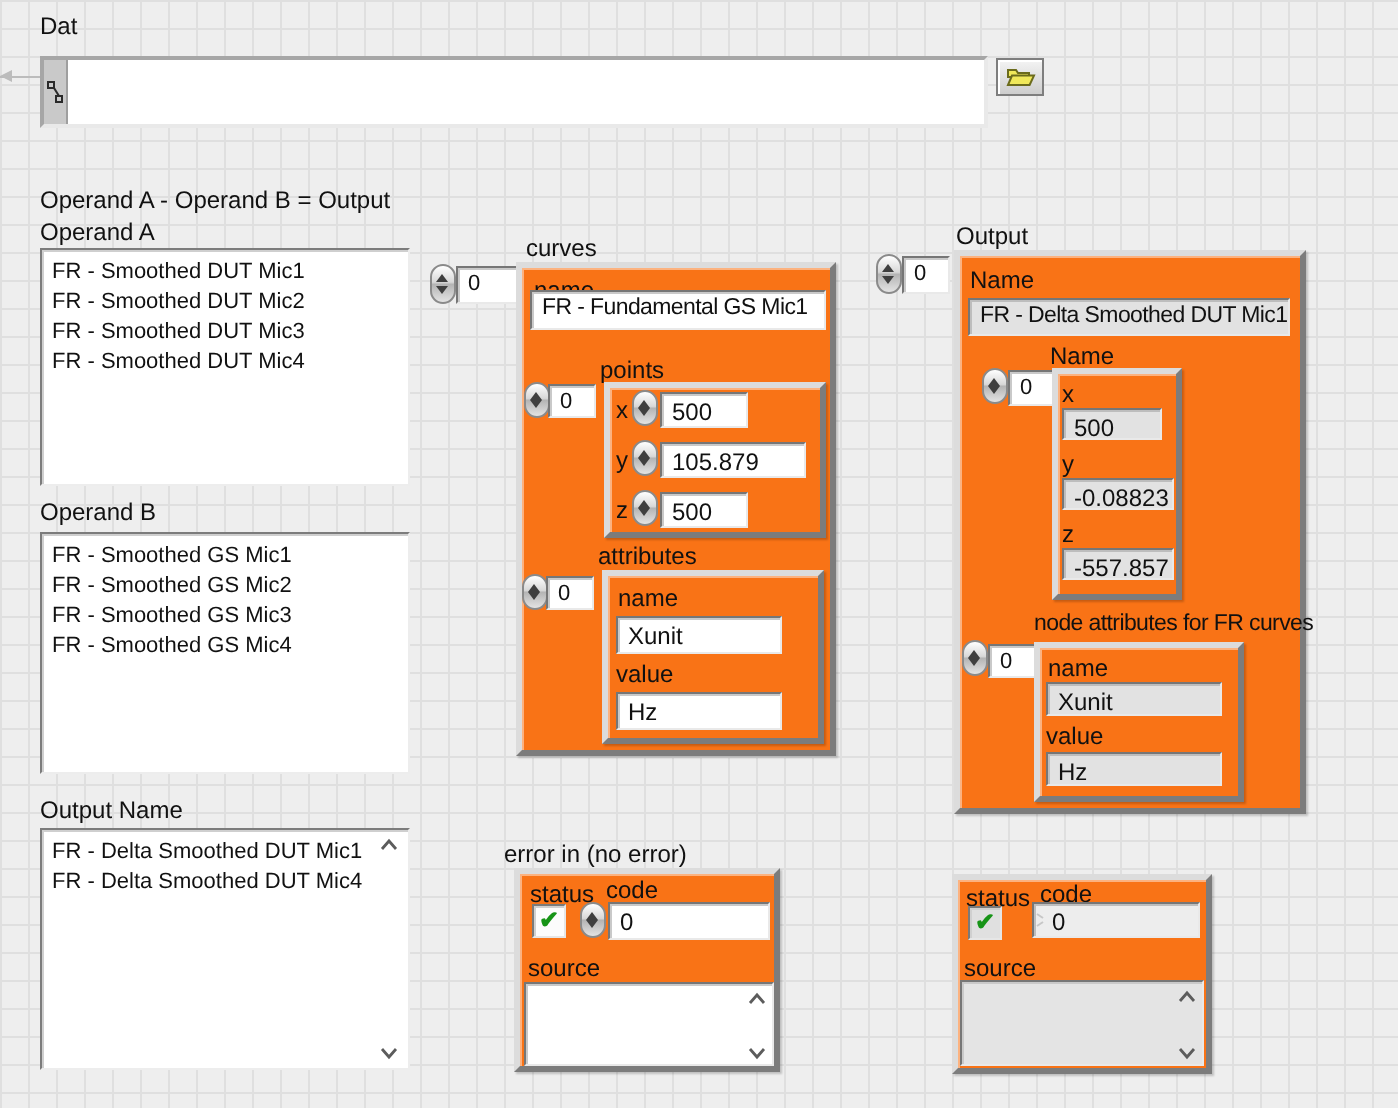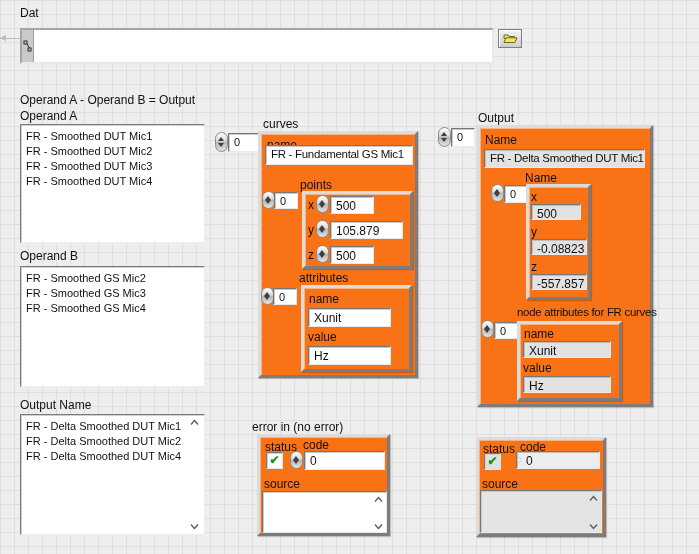--- a/index.html
+++ b/index.html
@@ -87,29 +87,29 @@
 <div class="lbl" style="left:20px;top:110px">Operand A</div>
 <div class="listbox" style="left:20px;top:124px;width:185px;height:119px">
   <div class="li">FR - Smoothed DUT Mic1</div>
   <div class="li">FR - Smoothed DUT Mic2</div>
   <div class="li">FR - Smoothed DUT Mic3</div>
   <div class="li">FR - Smoothed DUT Mic4</div>
 </div>
 
 <div class="lbl" style="left:20px;top:250px">Operand B</div>
 <div class="listbox" style="left:20px;top:266px;width:185px;height:121px">
+  <div class="li">FR - Smoothed GS Mic1</div>
   <div class="li">FR - Smoothed GS Mic2</div>
   <div class="li">FR - Smoothed GS Mic3</div>
   <div class="li">FR - Smoothed GS Mic4</div>
 </div>
 
 <div class="lbl" style="left:20px;top:399px">Output Name</div>
 <div class="listbox" style="left:20px;top:414px;width:185px;height:121px">
   <div class="li">FR - Delta Smoothed DUT Mic1</div>
-  <div class="li">FR - Delta Smoothed DUT Mic2</div>
   <div class="li">FR - Delta Smoothed DUT Mic4</div>
   <svg class="chev" style="right:4px;top:4px" viewBox="0 0 11 7">
       <polyline points="2,5.5 5.5,1.5 9,5.5" fill="none" stroke="#5c5c5c" stroke-width="1.4"></polyline>
     </svg>
   <svg class="chev" style="right:4px;bottom:4px" viewBox="0 0 11 7">
       <polyline points="2,1.5 5.5,5.5 9,1.5" fill="none" stroke="#5c5c5c" stroke-width="1.4"></polyline>
     </svg>
 </div>
 
 <div class="spin" style="left:215px;top:132px">

